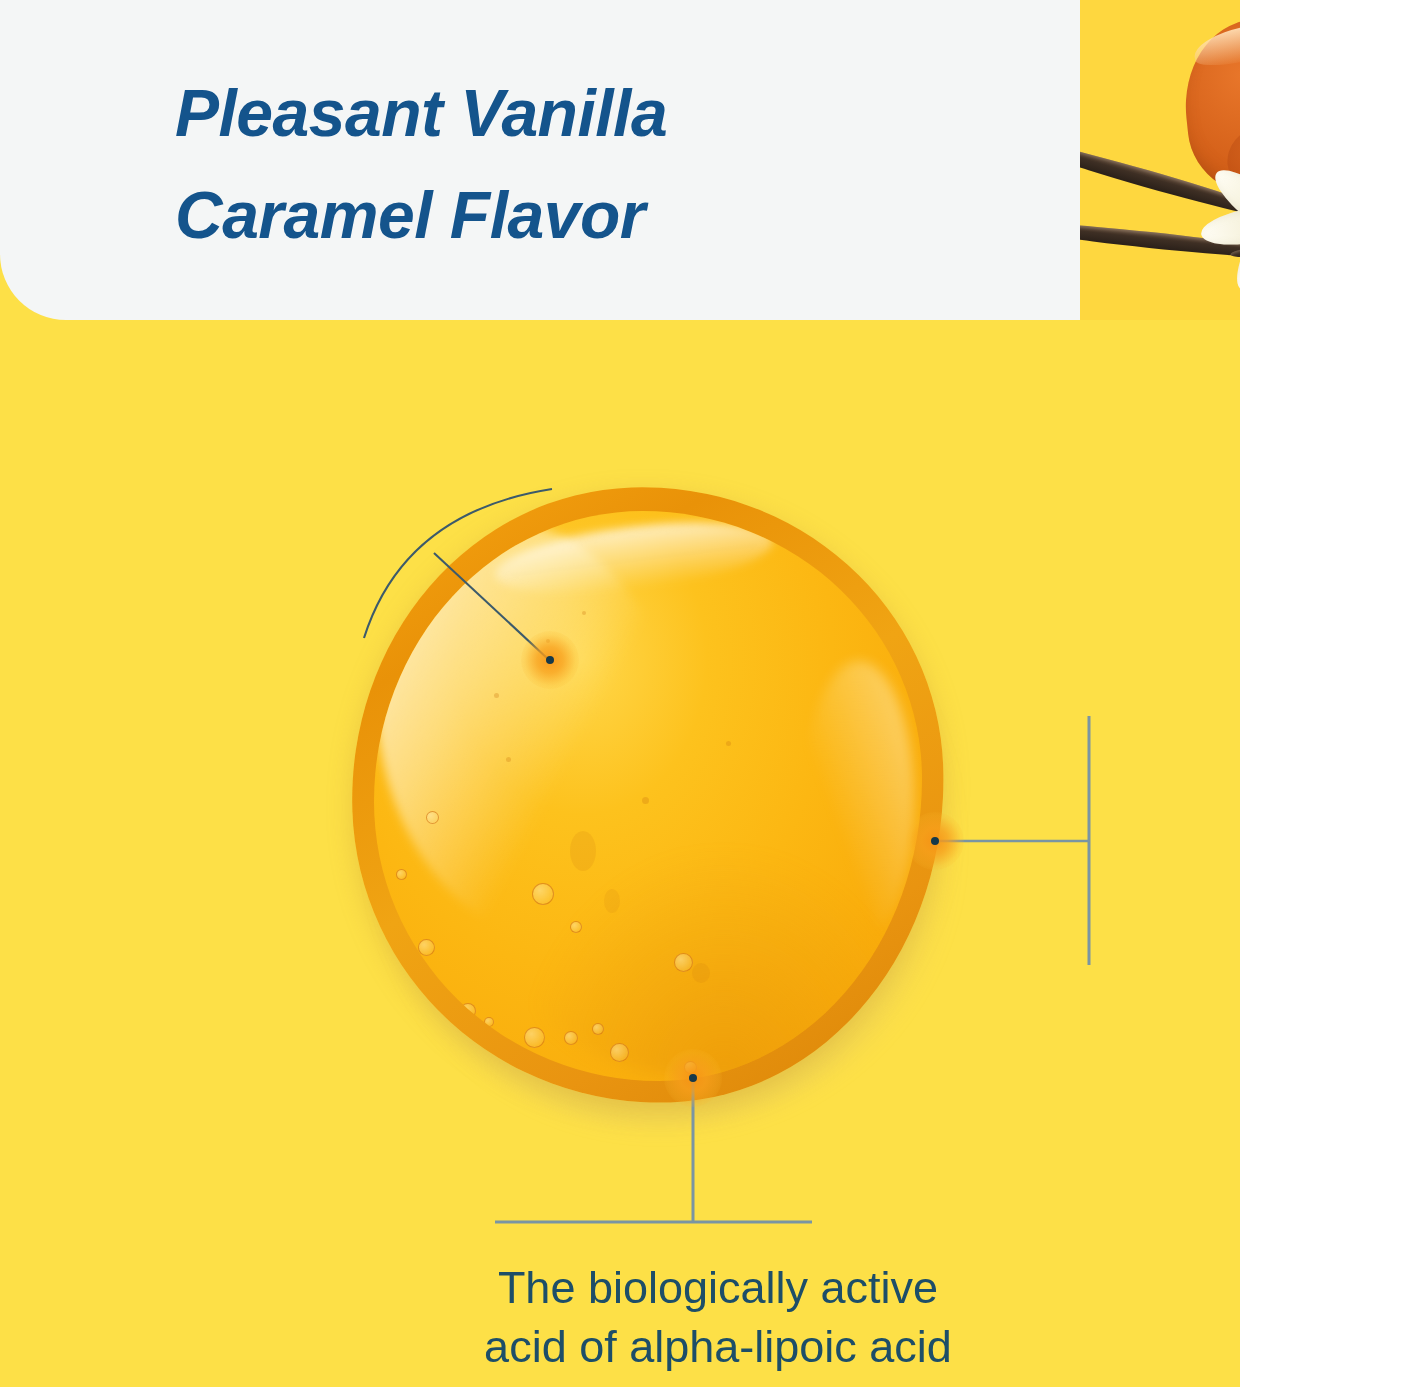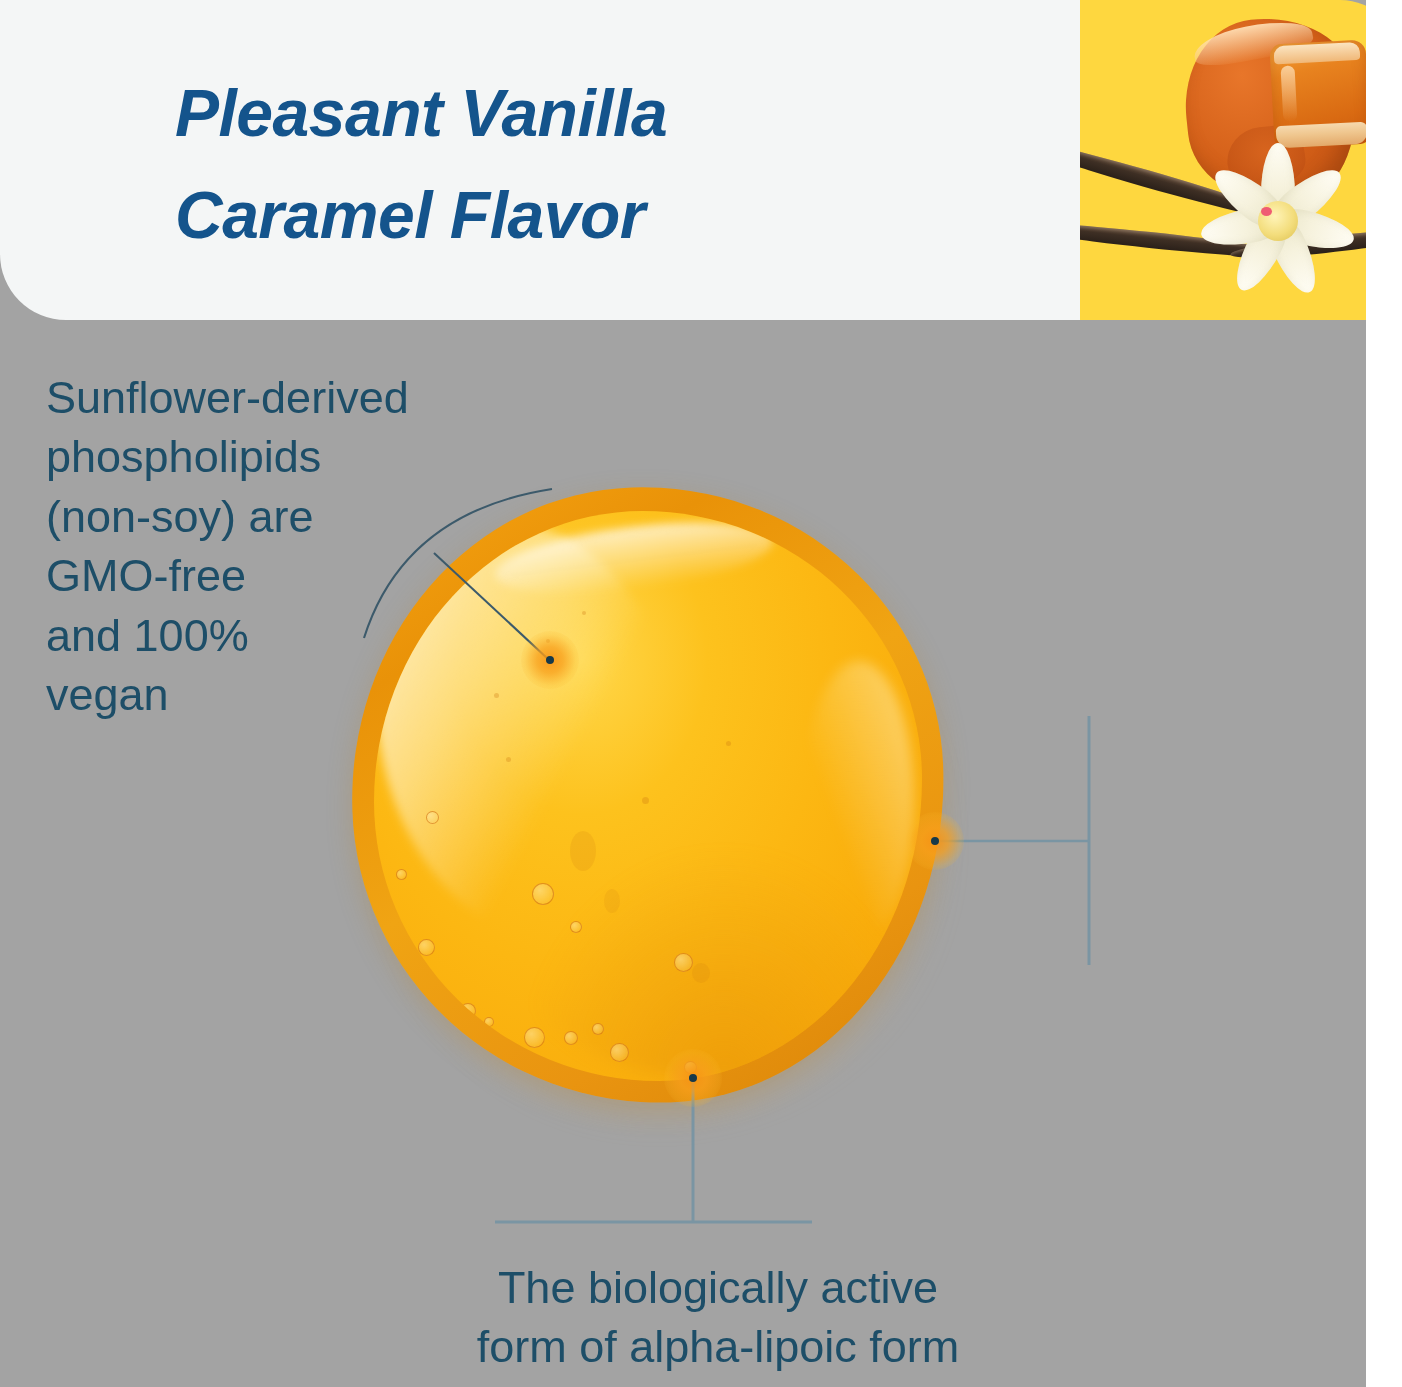--- a/index.html
+++ b/index.html
@@ -5,23 +5,23 @@
   html, body {
     margin: 0;
     padding: 0;
     background: #ffffff;
   }
   body {
     font-family: "Liberation Sans", sans-serif;
   }
   #page {
     position: relative;
-    width: 1366px;
+    width: 1240px;
     height: 1387px;
-    background: #a3a3a3;
+    background: #fde047;
     overflow: hidden;
   }
 
   
   .header-card {
     position: absolute;
     left: 0;
     top: 0;
     width: 1120px;
     height: 320px;
@@ -439,24 +439,18 @@
     <line x1="935" y1="841" x2="1089" y2="841" stroke="#7a95a3" stroke-width="2.4"></line>
 
     <line x1="693" y1="1078" x2="693" y2="1222" stroke="#7a95a3" stroke-width="3"></line>
     <line x1="495" y1="1222" x2="812" y2="1222" stroke="#7a95a3" stroke-width="3"></line>
   </svg>
 
   <div class="marker" style="left:550px; top:660px;"></div>
   <div class="marker" style="left:935px; top:841px;"></div>
   <div class="marker" style="left:693px; top:1078px;"></div>
 
-  <div class="callout callout-left">Sunflower-derived
-phospholipids
-(non-soy) are
-GMO-free
-and 100%
-vegan</div>
 
 
   <div class="callout callout-bottom">The biologically active
-form of alpha-lipoic form</div>
+acid of alpha-lipoic acid</div>
 
 </div>
 
 </body></html>

